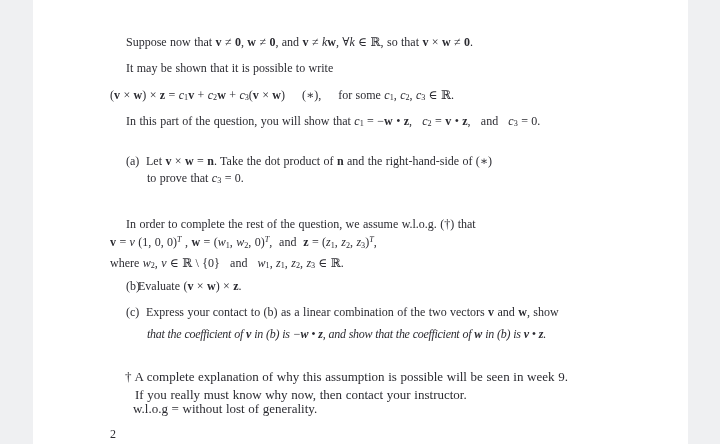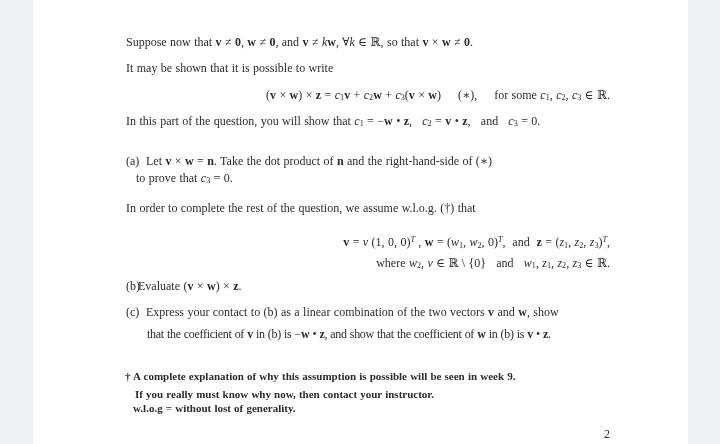--- a/index.html
+++ b/index.html
@@ -12,44 +12,44 @@
   .paper{
     position:absolute;left:33px;top:0;width:655px;height:444px;
     background:#ffffff;
   }
   .tex{
     position:absolute;
     white-space:pre;
     font-size:12px;line-height:13px;
     word-spacing:0.4px;
   }
-  .center{left:116px;width:494px;text-align:right;}
-  .foot{font-size:11px;font-weight:bold;}
-  .tight{letter-spacing:-0.3px;}
+  .center{left:110px;width:494px;text-align:left;}
+  .foot{font-size:13px;}
+  .tight{letter-spacing:-0.3px;font-style:italic;}
   .seg-b{font-weight:bold;}
   .seg-i{font-style:italic;}
   .seg-sub{font-size:0.68em;vertical-align:-0.18em;font-style:normal;}
   .seg-sup{font-size:0.68em;vertical-align:0.5em;font-style:italic;}
   .pageno{font-size:12px;}
 </style>
 </head>
 <body style="background: rgb(239, 240, 242); color: rgb(43, 43, 49);">
 
 <div class="paper" style="background: rgb(255, 255, 255);"></div>
 
 <div class="tex" style="left:126px;top:36px;"><span>Suppose now that </span><span class="seg-b">v</span><span> ≠ </span><span class="seg-b">0</span><span>, </span><span class="seg-b">w</span><span> ≠ </span><span class="seg-b">0</span><span>, and </span><span class="seg-b">v</span><span> ≠ </span><span class="seg-i">k</span><span class="seg-b">w</span><span>, ∀</span><span class="seg-i">k</span><span> ∈ ℝ, so that </span><span class="seg-b">v</span><span> × </span><span class="seg-b">w</span><span> ≠ </span><span class="seg-b">0</span><span>.</span></div>
 <div class="tex" style="left:126px;top:62px;"><span>It may be shown that it is possible to write</span></div>
 <div class="tex center" style="top:89px;"><span>(</span><span class="seg-b">v</span><span> × </span><span class="seg-b">w</span><span>) × </span><span class="seg-b">z</span><span> = </span><span class="seg-i">c</span><span class="seg-sub">1</span><span class="seg-b">v</span><span> + </span><span class="seg-i">c</span><span class="seg-sub">2</span><span class="seg-b">w</span><span> + </span><span class="seg-i">c</span><span class="seg-sub">3</span><span>(</span><span class="seg-b">v</span><span> × </span><span class="seg-b">w</span><span>)</span><span>     (∗),     for some </span><span class="seg-i">c</span><span class="seg-sub">1</span><span>, </span><span class="seg-i">c</span><span class="seg-sub">2</span><span>, </span><span class="seg-i">c</span><span class="seg-sub">3</span><span> ∈ ℝ.</span></div>
 <div class="tex" style="left:126px;top:115px;"><span>In this part of the question, you will show that </span><span class="seg-i">c</span><span class="seg-sub">1</span><span> = −</span><span class="seg-b">w</span><span> • </span><span class="seg-b">z</span><span>,   </span><span class="seg-i">c</span><span class="seg-sub">2</span><span> = </span><span class="seg-b">v</span><span> • </span><span class="seg-b">z</span><span>,   and   </span><span class="seg-i">c</span><span class="seg-sub">3</span><span> = 0.</span></div>
 
 <div class="tex" style="left:126px;top:155px;">(a)</div>
 <div class="tex" style="left:146px;top:155px;"><span>Let </span><span class="seg-b">v</span><span> × </span><span class="seg-b">w</span><span> = </span><span class="seg-b">n</span><span>. Take the dot product of </span><span class="seg-b">n</span><span> and the right-hand-side of (∗)</span></div>
-<div class="tex" style="left:136px;top:172px;"><span>to prove that </span><span class="seg-i">c</span><span class="seg-sub">3</span><span> = 0.</span></div>
+<div class="tex" style="left:147px;top:172px;"><span>to prove that </span><span class="seg-i">c</span><span class="seg-sub">3</span><span> = 0.</span></div>
 
-<div class="tex" style="left:126px;top:202px;text-align:center;"><span>In order to complete the rest of the question, we assume w.l.o.g. (†) that</span></div>
+<div class="tex" style="left:126px;top:218px;text-align:center;"><span>In order to complete the rest of the question, we assume w.l.o.g. (†) that</span></div>
 <div class="tex center" style="top:233px;"><span class="seg-b">v</span><span> = </span><span class="seg-i">v</span><span> (1, 0, 0)</span><span class="seg-sup">T</span><span> , </span><span class="seg-b">w</span><span> = (</span><span class="seg-i">w</span><span class="seg-sub">1</span><span>, </span><span class="seg-i">w</span><span class="seg-sub">2</span><span>, 0)</span><span class="seg-sup">T</span><span>,  and  </span><span class="seg-b">z</span><span> = (</span><span class="seg-i">z</span><span class="seg-sub">1</span><span>, </span><span class="seg-i">z</span><span class="seg-sub">2</span><span>, </span><span class="seg-i">z</span><span class="seg-sub">3</span><span>)</span><span class="seg-sup">T</span><span>,</span></div>
 <div class="tex center" style="top:257px;"><span>where </span><span class="seg-i">w</span><span class="seg-sub">2</span><span>, </span><span class="seg-i">v</span><span> ∈ ℝ \ {0}   and   </span><span class="seg-i">w</span><span class="seg-sub">1</span><span>, </span><span class="seg-i">z</span><span class="seg-sub">1</span><span>, </span><span class="seg-i">z</span><span class="seg-sub">2</span><span>, </span><span class="seg-i">z</span><span class="seg-sub">3</span><span> ∈ ℝ.</span></div>
 
 <div class="tex" style="left:126px;top:280px;">(b)</div>
 <div class="tex" style="left:138px;top:280px;"><span>Evaluate (</span><span class="seg-b">v</span><span> × </span><span class="seg-b">w</span><span>) × </span><span class="seg-b">z</span><span>.</span></div>
 
 <div class="tex" style="left:126px;top:306px;">(c)</div>
 <div class="tex" style="left:146px;top:306px;"><span>Express your contact to (b) as a linear combination of the two vectors </span><span class="seg-b">v</span><span> and </span><span class="seg-b">w</span><span>, show</span></div>
 <div class="tex tight" style="left:147px;top:328px;"><span>that the coefficient of </span><span class="seg-b">v</span><span> in (b) is −</span><span class="seg-b">w</span><span> • </span><span class="seg-b">z</span><span>, and show that the coefficient of </span><span class="seg-b">w</span><span> in (b) is </span><span class="seg-b">v</span><span> • </span><span class="seg-b">z</span><span>.</span></div>
 

